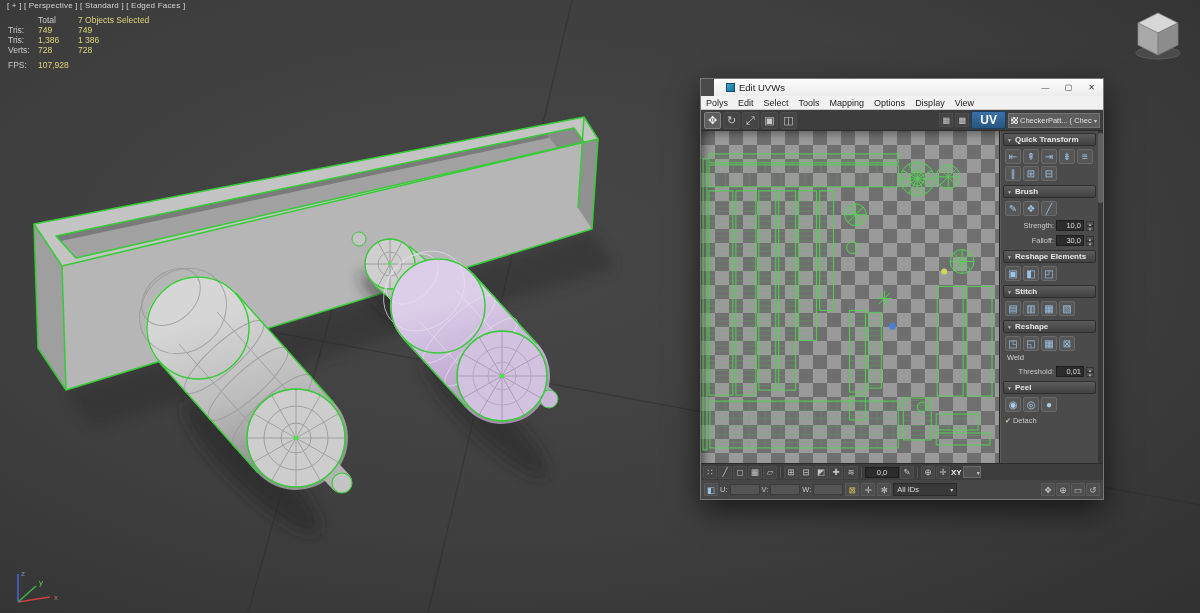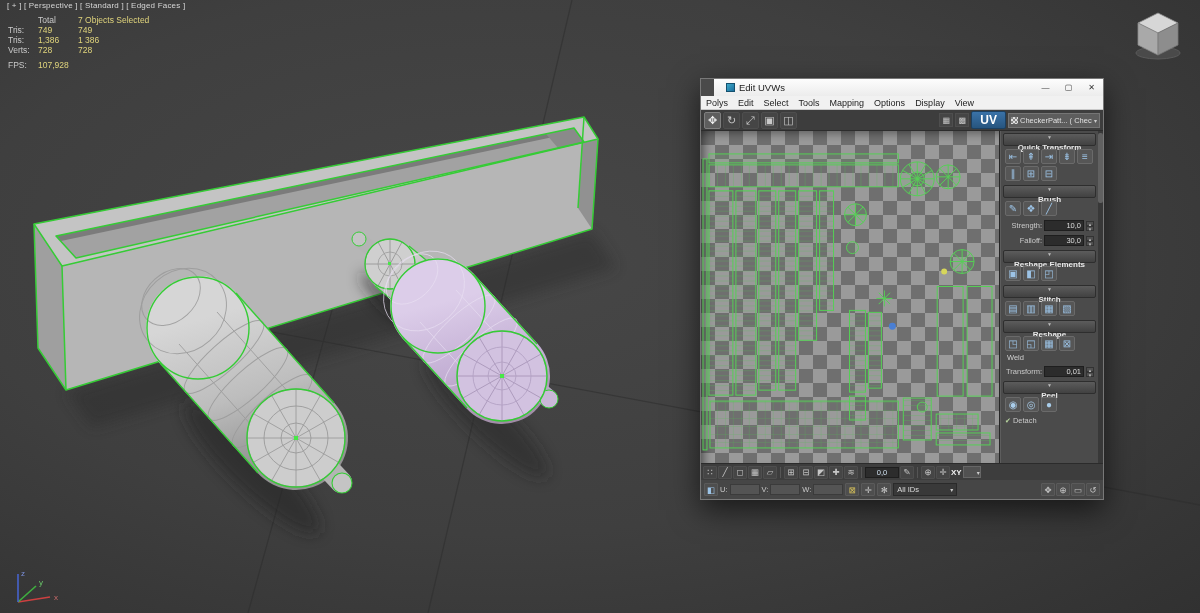--- a/index.html
+++ b/index.html
@@ -64,30 +64,30 @@
     box-shadow:inset 10px 0 8px -7px rgba(0,0,0,.45), inset 0 10px 8px -7px rgba(0,0,0,.35); }
   .uv-overlay { position:absolute; inset:0; }
 
   .side-panel { flex:1; background:#4b4b4b; border-left:1px solid #5d5d5d; position:relative;
     overflow:hidden; padding-right:5px; }
   .panel-scrollbar { position:absolute; right:0; top:0; bottom:0; width:5px; background:#383838; }
   .panel-thumb { position:absolute; top:2px; right:0; width:5px; height:70px; background:#616161;
     border-radius:2px; }
   .rhead { height:13px; background:linear-gradient(#5c5c5c,#414141); border:1px solid #2e2e2e;
     border-radius:2px; margin:2px 2px 0; display:flex; align-items:center; gap:3px; padding:0 3px;
-    font-size:8px; font-weight:bold; color:#e8e8e8;flex-direction:column; }
+    font-size:8px; font-weight:bold; color:#e8e8e8; }
   .r-arrow { font-size:5px; color:#bdbdbd; }
   .rbody { padding:3px 4px 2px; display:flex; flex-wrap:wrap; gap:2px; align-items:center; }
   .ricon { width:16px; height:15px; display:flex; align-items:center; justify-content:center;
     background:#565656; border:1px solid #6a6a6a; border-radius:2px; color:#9cc3e6; font-size:10px; }
   .ricon.round { color:#a9cdea; }
   .field-row { width:100%; display:flex; align-items:center; justify-content:flex-end; gap:2px;
     margin-top:2px; }
   .flabel { font-size:7.5px; color:#c9c9c9;text-align:right; }
-  .num-field { width:40px; height:11px; line-height:9px; background:#2c2c2c; border:1px solid #1e1e1e;
+  .num-field { width:28px; height:11px; line-height:9px; background:#2c2c2c; border:1px solid #1e1e1e;
     color:#ddd; font-size:7.5px; text-align:right; padding:0 2px; }
   .spin { display:flex; flex-direction:column; }
   .spin span { font-size:5px; line-height:4px; height:5px; width:8px; text-align:center; color:#bbb;
     background:#4f4f4f; border:1px solid #333; }
   .weld-label { font-size:7.5px; color:#d0d0d0; margin-left:2px; }
   .check-icon { font-size:7px; color:#b9d6a0; }
 
   .dlg-bottombar { height:17px; background:#3d3d3d; border-top:1px solid #2b2b2b; display:flex;
     align-items:center; gap:1px; padding:0 2px; flex:0 0 auto; }
   .bicon { width:14px; height:13px; display:flex; align-items:center; justify-content:center;
@@ -457,21 +457,21 @@
           <span class="r-arrow">▼</span>
           <span>Reshape</span>
         </div>
         <div class="rbody">
           <span class="ricon">◳</span>
           <span class="ricon">◱</span>
           <span class="ricon">▦</span>
           <span class="ricon">⊠</span>
           <span class="weld-label">Weld</span>
           <div class="field-row">
-            <span class="flabel">Transform:</span>
+            <span class="flabel">Threshold:</span>
             <span class="num-field">0,01</span>
             <span class="spin">
               <span>▴</span>
                 <span>▾</span>
             </span>
           </div>
         </div>
 
         <div class="rhead">
           <span class="r-arrow">▼</span>

